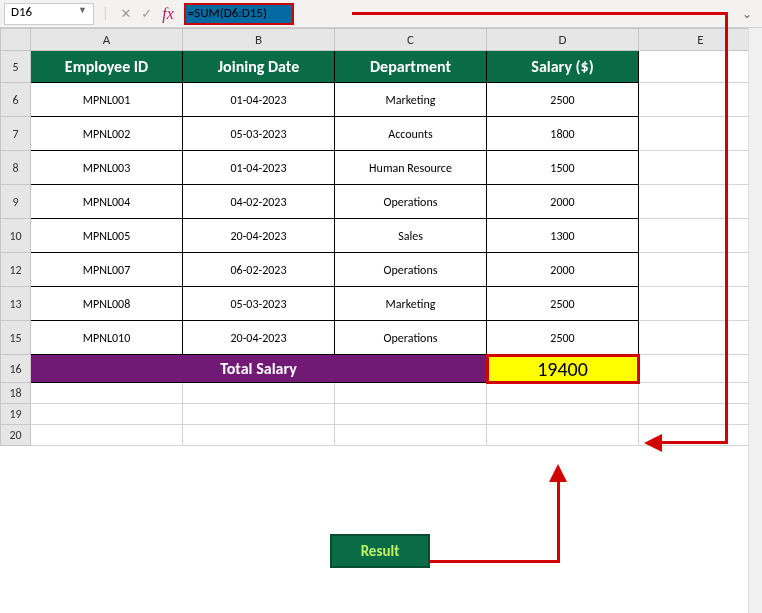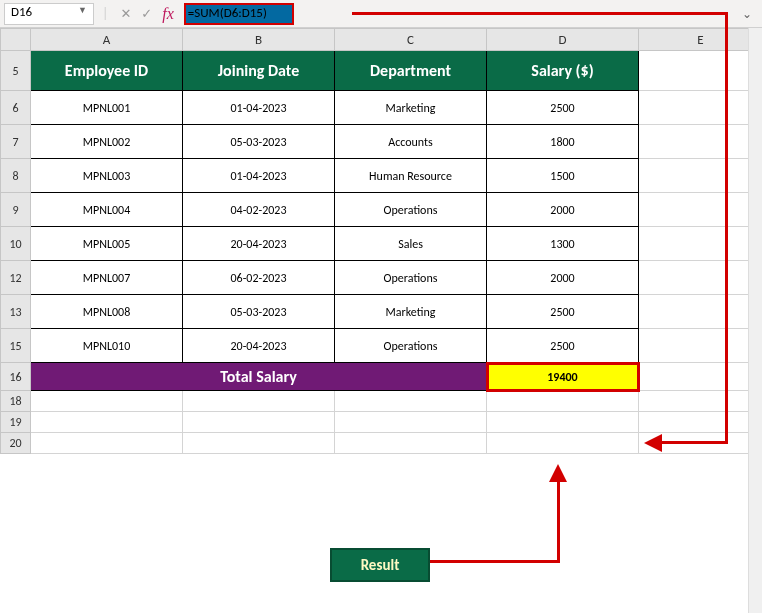--- a/index.html
+++ b/index.html
@@ -110,59 +110,59 @@
     padding: 0 6px;
     text-align: center;
     background: #fff;
   }
   tr.hdr-row td.data {
     background: #0a6b47;
     color: #fff;
     font-weight: bold;
     font-size: 16px;
     border: 1px solid #000;
-    height: 40px;
+    height: 32px;
     margin-left: 12px;
   }
   tr.data-row td.data {
     border: 1px solid #000;
     font-size: 12px;
     height: 34px;
   }
   tr.total-row td.total-label {
     background: #701a75;
     color: #fff;
     font-weight: bold;
     font-size: 16px;
     height: 28px;
     border: 1px solid #000;
   }
   tr.total-row td.total-val {
     background: #ffff00;
-    font-weight: bold;
-    font-size: 12px;
+    font-weight: normal;
+    font-size: 20px;
     height: 28px;
     position: relative;
   }
   .red-box {
     outline: 3px solid #d20000;
     outline-offset: -2px;
   }
   tr.blank td.cell {
     height: 21px;
   }
   .result-badge {
     position: absolute;
     left: 330px;
-    top: 548px;
+    top: 534px;
     width: 100px;
     height: 34px;
     background: #0a6b47;
     border: 2px solid #084c32;
-    color: #fef9c3;
+    color: #bef264;
     font-weight: bold;
     font-size: 15px;
     display: flex;
     align-items: center;
     justify-content: center;
     z-index: 5;
   }
   
   .arrow-line {
     position: absolute;

